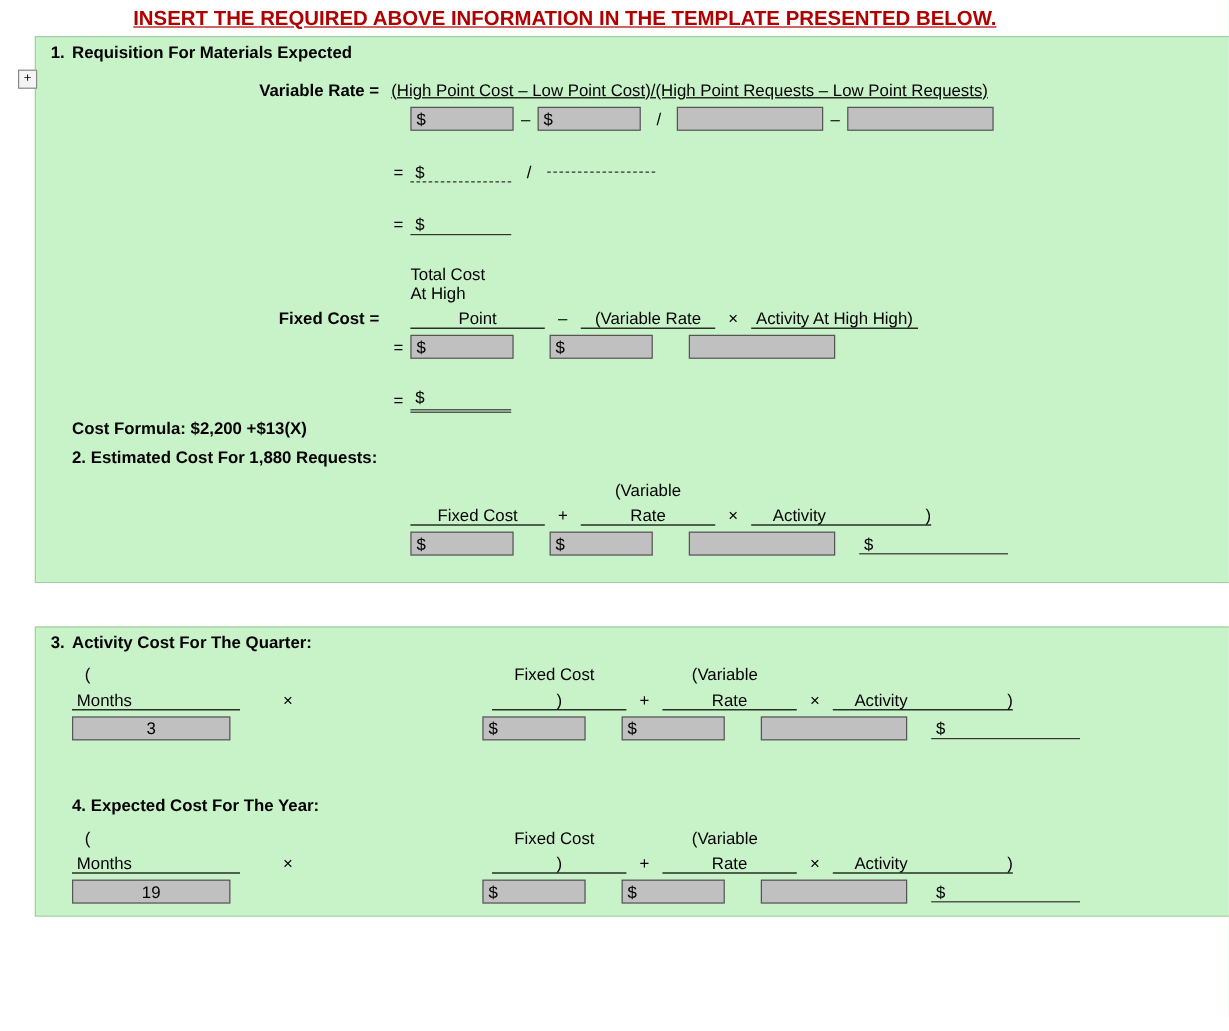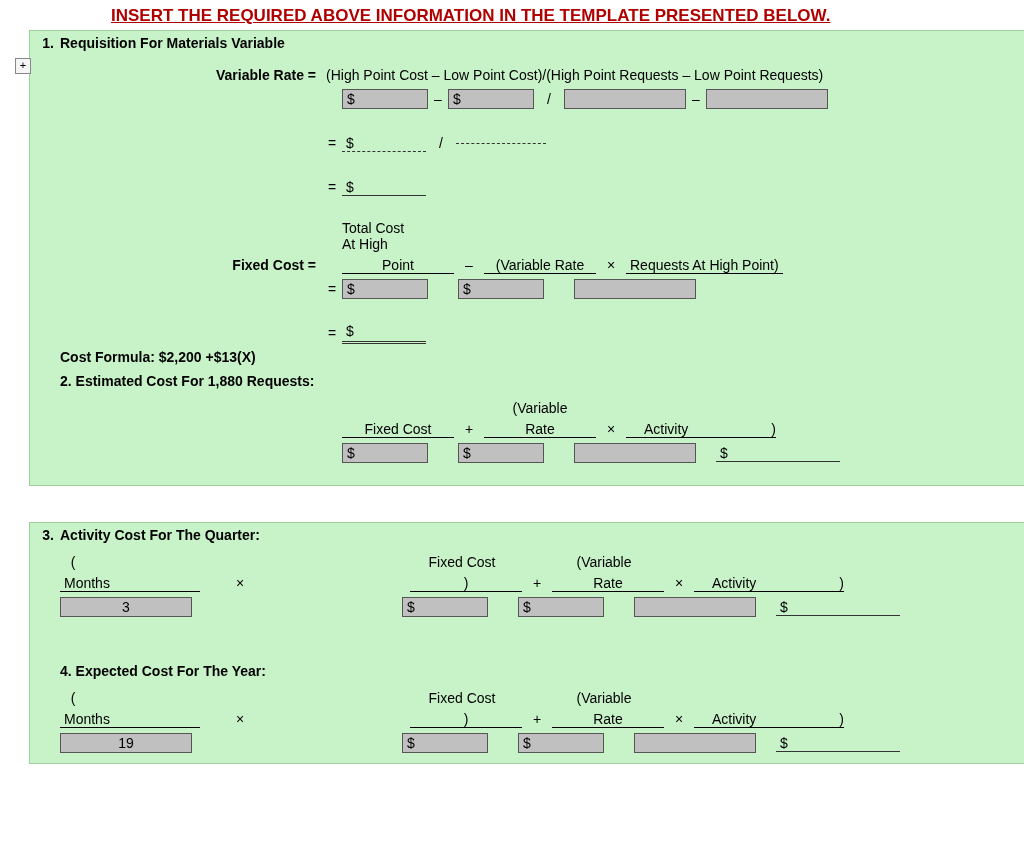--- a/index.html
+++ b/index.html
@@ -115,27 +115,27 @@
 
 <div class="page">
   <div class="instruction">INSERT THE REQUIRED ABOVE INFORMATION IN THE TEMPLATE PRESENTED BELOW.</div>
 
   <div class="expand-handle">+</div>
 
   <div class="slab">
 
     <div class="row">
       <span class="num">1.</span>
-      <span class="bold">Requisition For Materials Variable</span>
+      <span class="bold">Requisition For Materials Expected</span>
     </div>
     <div class="spacer"></div>
 
     <div class="row">
       <div class="col-prelabel">Variable Rate =</div>
-      <div style="flex:1; padding-left:4px;">(High Point Cost – Low Point Cost)/(High Point Requests – Low Point Requests)</div>
+      <div style="flex:1; padding-left:4px;text-decoration:underline;">(High Point Cost – Low Point Cost)/(High Point Requests – Low Point Requests)</div>
     </div>
 
     <div class="row">
       <div class="col-prelabel"></div>
       <div class="col-eq"></div>
       <div class="cell-input w80">$</div>
       <div class="op">–</div>
       <div class="cell-input w80">$</div>
       <div class="opw">/</div>
       <div class="cell-input w120"></div>
@@ -175,21 +175,21 @@
       <div class="col-op2"></div>
       <div class="col-c3"></div>
     </div>
     <div class="row">
       <div class="col-prelabel">Fixed Cost =</div>
       <div class="col-eq"></div>
       <div class="col-c1 hdr-under">Point</div>
       <div class="col-op1">–</div>
       <div class="col-c2 hdr-under">(Variable Rate</div>
       <div class="col-op2">×</div>
-      <div style="border-bottom:1px solid #000; padding:0 4px;">Requests At High Point)</div>
+      <div style="border-bottom:1px solid #000; padding:0 4px;">Activity At High High)</div>
     </div>
 
     <div class="row">
       <div class="col-prelabel"></div>
       <div class="col-eq">=</div>
       <div class="cell-input w80">$</div>
       <div class="col-op1"></div>
       <div class="cell-input w80">$</div>
       <div class="col-op2"></div>
       <div class="cell-input w120"></div>

